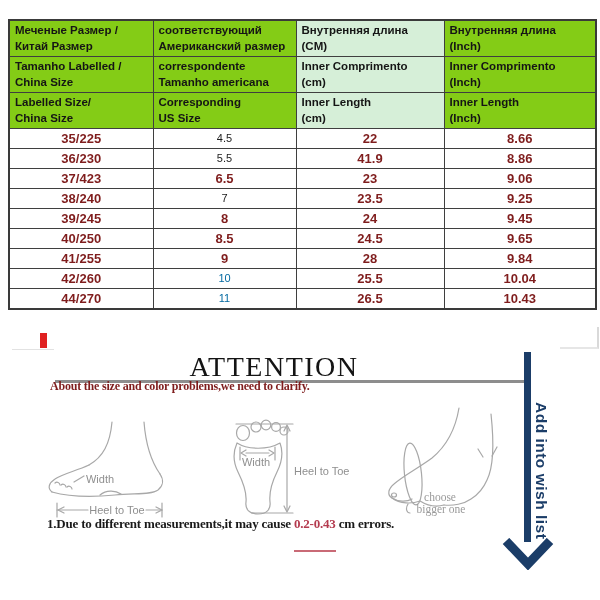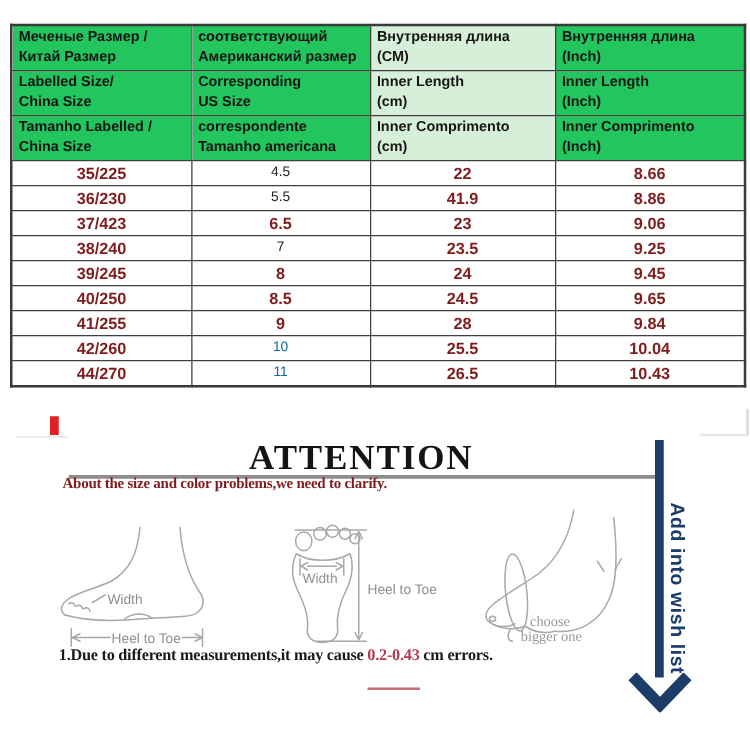--- a/index.html
+++ b/index.html
@@ -5,37 +5,37 @@
   html,body{margin:0;padding:0;background:#fff;}
   .page{position:relative;width:600px;height:600px;background:#ffffff;overflow:hidden;
         font-family:"Liberation Sans",sans-serif;}
 
   
   table.size{position:absolute;left:8px;top:19px;width:587px;border-collapse:collapse;
              table-layout:fixed;border:2px solid #3a3a3a;}
   table.size td{border:1px solid #3f3f3f;overflow:hidden;}
   thead td{padding:2px 2px 2px 5px;font-weight:bold;font-size:11.5px;line-height:15.5px;color:#151515;}
   thead td span{display:block;white-space:nowrap;}
-  td.bg-y{background:#22c55e;}
+  td.bg-y{background:#84cc16;}
   td.bg-g{background:#d6efd8;}
   tbody td{text-align:center;font-weight:bold;font-size:13px;color:#7f1d1d;
            height:19px;line-height:19px;padding:0;background:#fff;}
   tbody td.us-thin{font-weight:normal;font-size:11px;color:#1c1c1c;}
   tbody td.us-small{font-weight:normal;font-size:11px;color:#0369a1;}
 
   
   .red-mark{position:absolute;left:40px;top:333px;width:7px;height:15px;background:#e02121;}
   .faint-line{position:absolute;left:12px;top:349px;width:42px;height:1px;background:#e2e2e2;}
   .corner-ghost{position:absolute;left:560px;top:327px;width:37px;height:20px;
                 border-right:2px solid #d9d9d9;border-bottom:2px solid #e6e6e6;}
 
   
   .attn-rule{position:absolute;left:55px;top:380px;width:470px;height:3px;background:#8d8d8d;}
-  .attn-title{position:absolute;left:54px;top:351px;width:470px;text-align:center;
-              font-family:"Liberation Serif",serif;font-weight:bold;font-size:28px;
+  .attn-title{position:absolute;left:39px;top:351px;width:470px;text-align:center;
+              font-family:"Liberation Serif",serif;font-weight:normal;font-size:28px;
               letter-spacing:1.5px;line-height:32px;color:#141414;}
   .attn-sub{position:absolute;left:50px;top:379px;font-family:"Liberation Serif",serif;
             font-weight:bold;font-size:12px;letter-spacing:-0.2px;color:#7f1d1d;white-space:nowrap;}
   .note{position:absolute;left:47px;top:516px;font-family:"Liberation Serif",serif;
         font-weight:bold;font-size:13px;letter-spacing:-0.2px;color:#1a1a1a;white-space:nowrap;}
   .note .hl{color:#b43a4e;border-bottom:2px solid #c96a76;padding-bottom:19px;}
 
   .diagrams{position:absolute;left:0;top:400px;}
   .diagrams path,.diagrams ellipse,.diagrams circle,.diagrams line,.diagrams polyline{
       fill:none;stroke:#a8a8a8;stroke-width:1.2;stroke-linecap:round;stroke-linejoin:round;}
@@ -74,51 +74,51 @@
           <span>Внутренняя длина</span>
           <span>(CM)</span>
           </td>
         <td class="bg-y">
           <span>Внутренняя длина</span>
           <span>(Inch)</span>
           </td>
       </tr>
       <tr>
         <td class="bg-y">
+          <span>Tamanho Labelled /</span>
+          <span>China Size</span>
+          </td>
+        <td class="bg-y">
+          <span>correspondente</span>
+          <span>Tamanho americana</span>
+          </td>
+        <td class="bg-g">
+          <span>Inner Comprimento</span>
+          <span>(cm)</span>
+          </td>
+        <td class="bg-y">
+          <span>Inner Comprimento</span>
+          <span>(Inch)</span>
+          </td>
+      </tr>
+      <tr>
+        <td class="bg-y">
           <span>Labelled Size/</span>
           <span>China Size</span>
           </td>
         <td class="bg-y">
           <span>Corresponding</span>
           <span>US Size</span>
           </td>
         <td class="bg-g">
           <span>Inner Length</span>
           <span>(cm)</span>
           </td>
         <td class="bg-y">
           <span>Inner Length</span>
-          <span>(Inch)</span>
-          </td>
-      </tr>
-      <tr>
-        <td class="bg-y">
-          <span>Tamanho Labelled /</span>
-          <span>China Size</span>
-          </td>
-        <td class="bg-y">
-          <span>correspondente</span>
-          <span>Tamanho americana</span>
-          </td>
-        <td class="bg-g">
-          <span>Inner Comprimento</span>
-          <span>(cm)</span>
-          </td>
-        <td class="bg-y">
-          <span>Inner Comprimento</span>
           <span>(Inch)</span>
           </td>
       </tr>
     </thead>
     <tbody>
         <tr>
           <td>35/225</td>
           <td class="us-thin">4.5</td>
           <td>22</td>
           <td>8.66</td>

